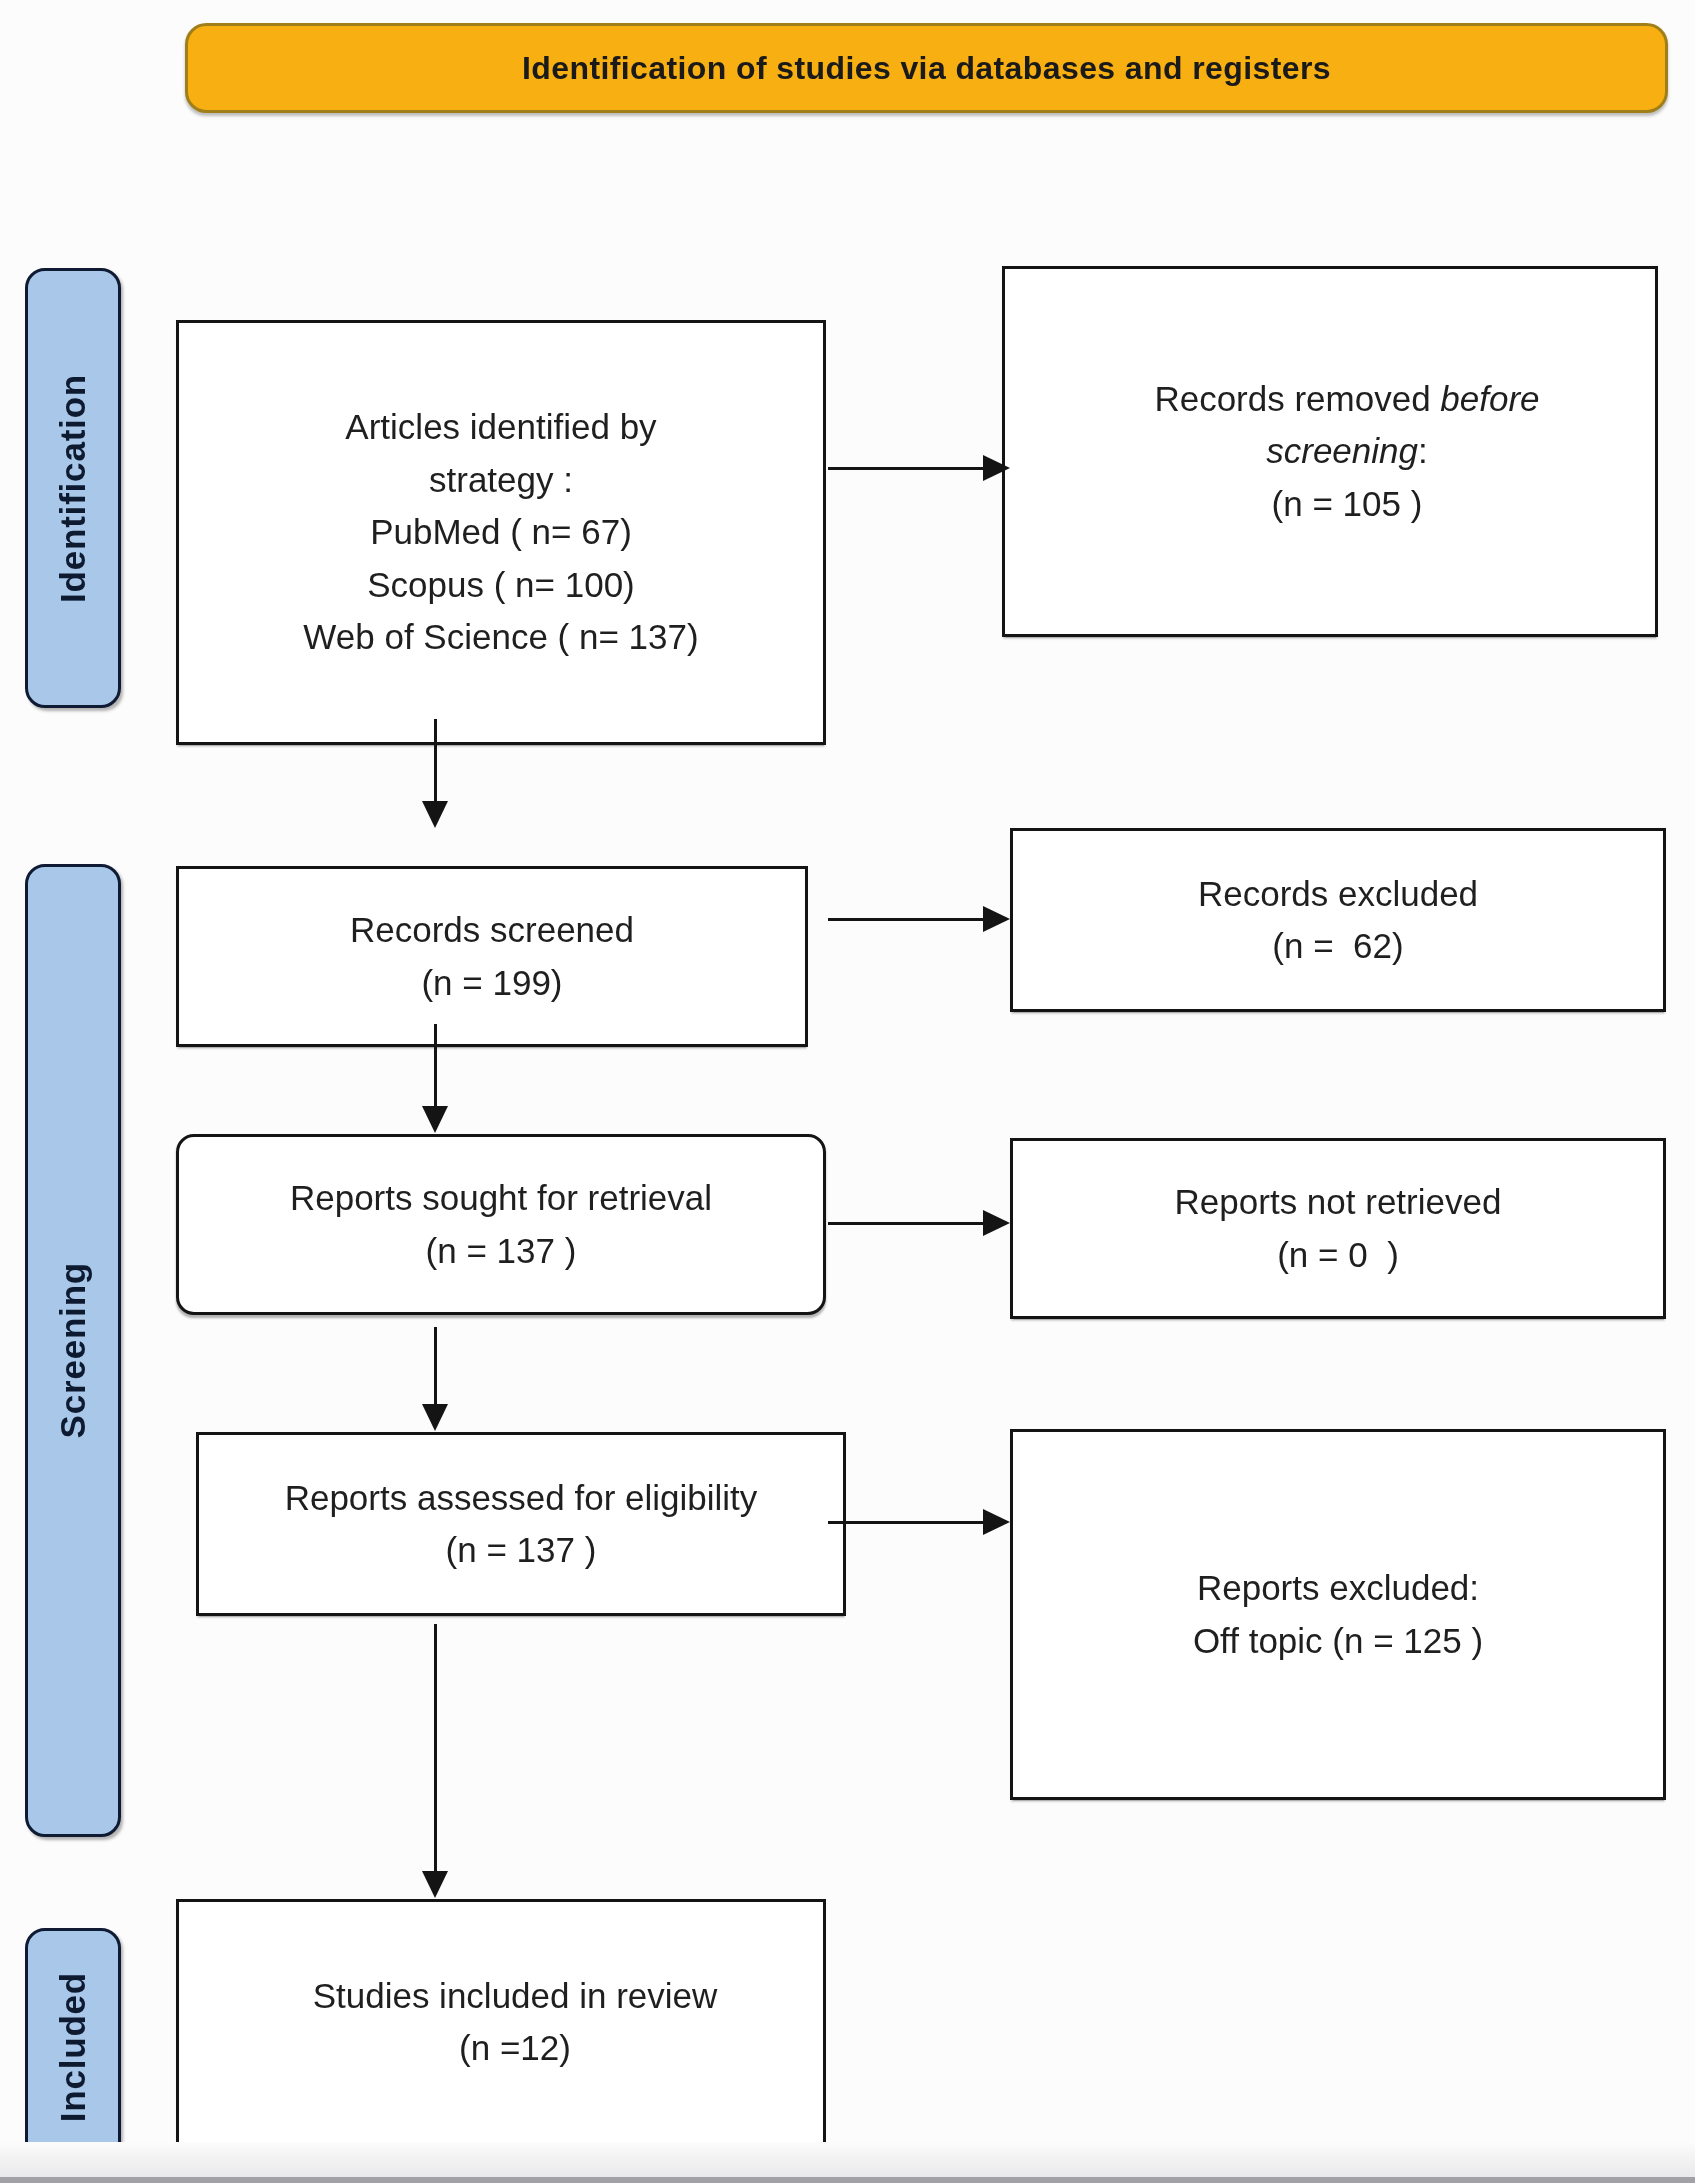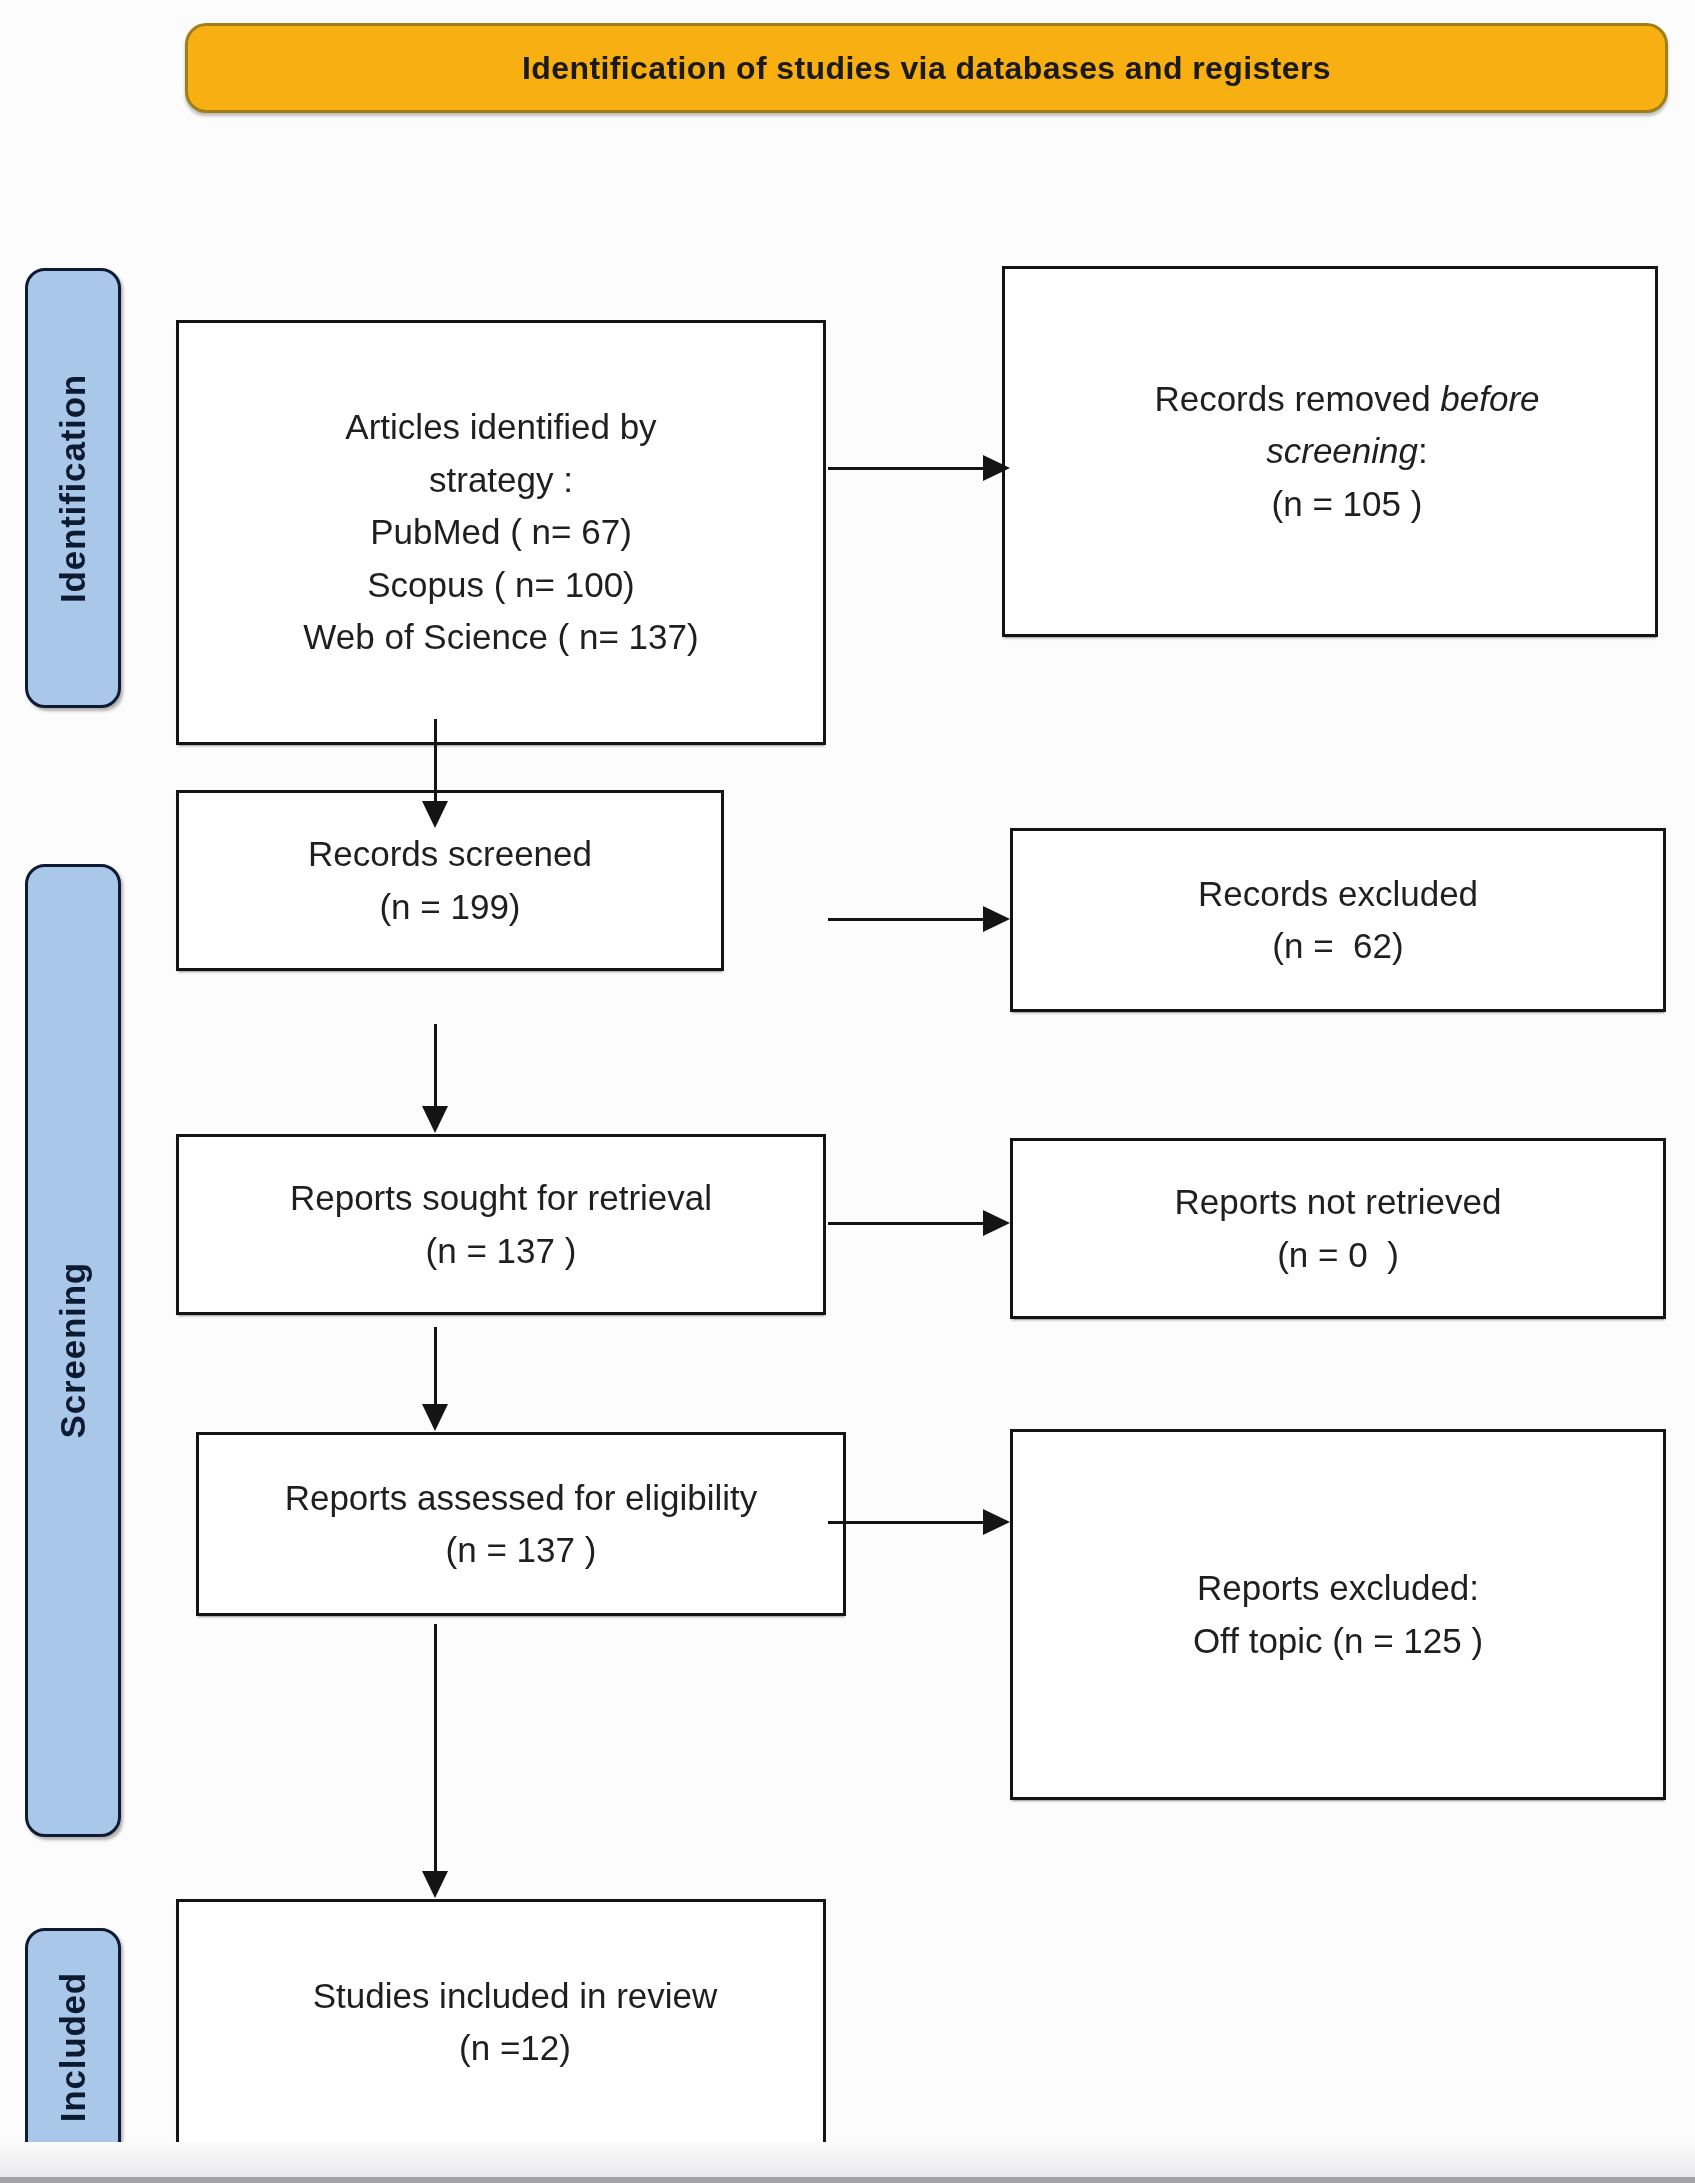--- a/index.html
+++ b/index.html
@@ -42,22 +42,22 @@
     position:absolute;background:var(--box-bg);
     border:3.8px solid var(--box-border);
     display:flex;flex-direction:column;align-items:center;justify-content:center;
     text-align:center;color:var(--box-text);
     box-shadow:0 3.1px 2.3px -0.8px rgba(0,0,0,0.3);
   }
   .box .line{font-size:35px;line-height:1.5;white-space:pre-wrap;}
   .it{font-style:italic;}
 
   .bl1{left:176px;top:284px;width:650px;height:425px;margin-top:36px;}
-  .bl2{left:176px;top:790px;width:548px;height:181px;align-items:center;}
-  .bl3{left:176px;top:1134px;width:650px;height:181px;}
+  .bl2{left:176px;top:866px;width:632px;height:181px;align-items:center;}
+  .bl3{left:176px;top:1134px;width:650px;height:181px;border-radius:18px;}
   .bl4{left:176px;top:1432px;width:650px;height:184px;margin-left:20px;}
   .bl5{left:176px;top:1899px;width:650px;height:246px;padding-left:28px;}
 
   .br1{left:1002px;top:266px;width:656px;height:371px;padding-left:34px;}
   .br2{left:1010px;top:828px;width:656px;height:184px;}
   .br3{left:1010px;top:1138px;width:656px;height:181px;}
   .br4{left:1010px;top:1429px;width:656px;height:371px;}
 
   .arrow-h{position:absolute;height:27.5px;}
   .arrow-h .shaft{position:absolute;top:12.2px;left:0;right:26px;height:3.1px;background:var(--arrow);}

